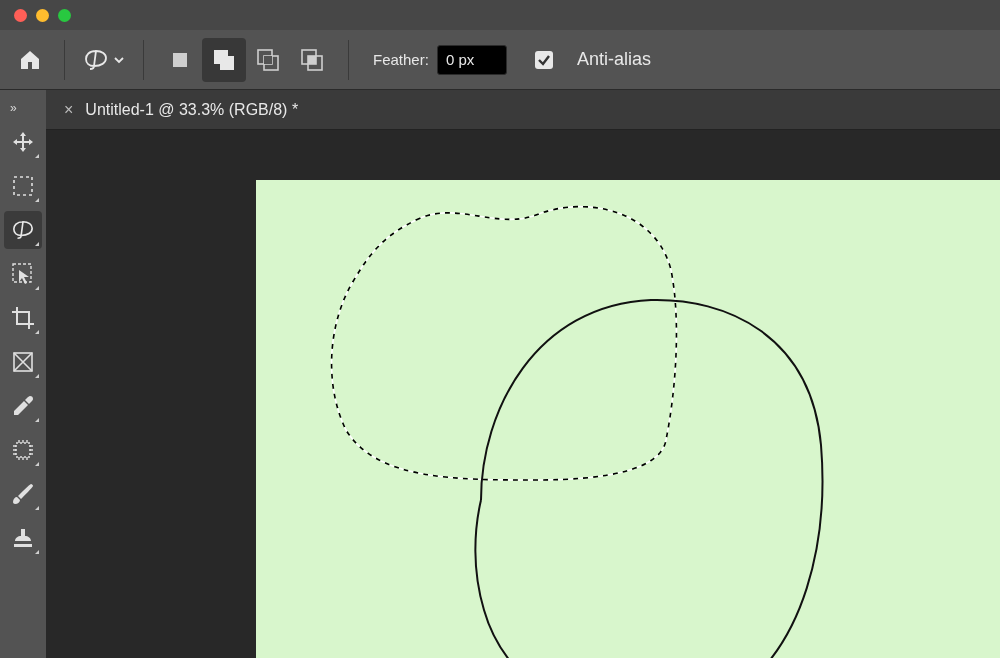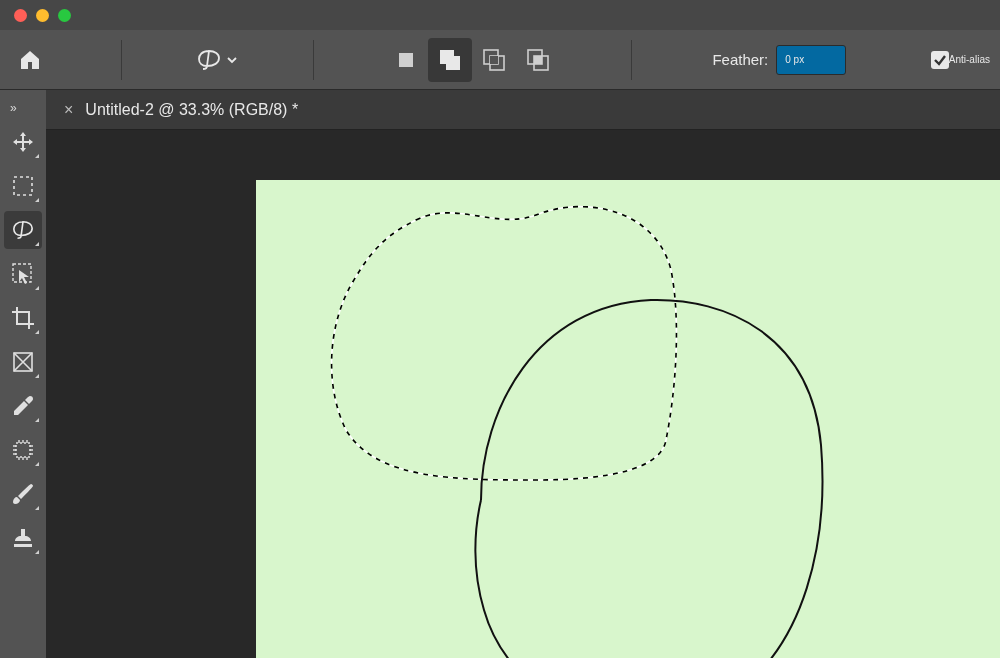--- a/index.html
+++ b/index.html
@@ -5,34 +5,34 @@
   * { box-sizing: border-box; margin: 0; padding: 0; }
   html, body { width: 1000px; height: 658px; overflow: hidden; font-family: -apple-system, Helvetica, Arial, sans-serif; background: #2f2f2f; }
   .titlebar { height: 30px; background: #474747; display: flex; align-items: center; padding-left: 14px; gap: 9px; }
   .traffic-light { width: 13px; height: 13px; border-radius: 50%; }
   .tl-red   { background: #ff5f57; }
   .tl-yellow{ background: #febc2e; }
   .tl-green { background: #28c840; }
 
   .optionsbar {
     height: 60px; background: #535353; display: flex; align-items: center;
-    padding: 0 10px; gap: 14px; border-bottom: 1px solid #2a2a2a; position: relative; justify-content: space-between;
+    padding: 0 10px; gap: 14px; border-bottom: 1px solid #2a2a2a; position: relative;
   }
   .home-btn { width: 40px; height: 40px; display:flex; align-items:center; justify-content:center; }
   .divider-v { width: 1px; height: 40px; background: #3a3a3a; }
   .tool-indicator { display:flex; align-items:center; gap:4px; padding: 0 4px; }
   .sel-group { display:flex; align-items:center; gap:0; }
   .sel-btn { width:44px; height:44px; display:flex; align-items:center; justify-content:center; border-radius:4px; }
   .sel-btn.active { background:#383838; }
   .feather-wrap { display:flex; align-items:center; gap:8px; color:#e8e8e8; font-size:15px; margin-left:10px; }
   .feather-input {
-    width:70px; height:30px; background:#0369a1; color:#e8e8e8; border:1px solid #2b2b2b;
-    border-radius:3px; padding:0 8px; font-size:10px;
-  }
-  .antialias-wrap { display:flex; align-items:center; gap:0; color:#e8e8e8; font-size:10px; margin-left:14px; }
+    width:70px; height:30px; background:#000000; color:#e8e8e8; border:1px solid #2b2b2b;
+    border-radius:3px; padding:0 8px; font-size:15px;
+  }
+  .antialias-wrap { display:flex; align-items:center; gap:24px; color:#e8e8e8; font-size:18px; margin-left:14px; }
   .checkbox {
     width:18px; height:18px; background:#e8e8e8; border-radius:3px; display:flex;
     align-items:center; justify-content:center;
   }
   .checkbox svg { display:block; }
   .mask-btn {
     height:42px; padding:0 18px; background:#5b5b5b; color:#e8e8e8; font-size:16px;
     border:1px solid #3b3b3b; border-radius:4px; margin-left:auto; display:flex; align-items:center;
   }
 
@@ -207,21 +207,21 @@
         <path d="M10 3 L14 3 L14 10 C17 10 20 12 20 15 L4 15 C4 12 7 10 10 10 Z M3 18 L21 18 L21 21 L3 21 Z" fill="#e0e0e0"></path>
       </svg>
       <div class="tool-corner"></div>
     </div>
   </div>
 
   <div class="doc-area">
     <div class="tabbar">
       <div class="tab">
         <span class="close">×</span>
-        <span>Untitled-2 @ 33.3% (RGB/8) *</span>
+        <span>Untitled-1 @ 33.3% (RGB/8) *</span>
       </div>
     </div>
 
     <div class="canvas-zone">
       <div class="canvas"></div>
 
       <svg class="selection-path" width="900" height="700" viewBox="0 0 900 700">
 
         <path d="M160 40
                  C200 20, 240 50, 280 35

